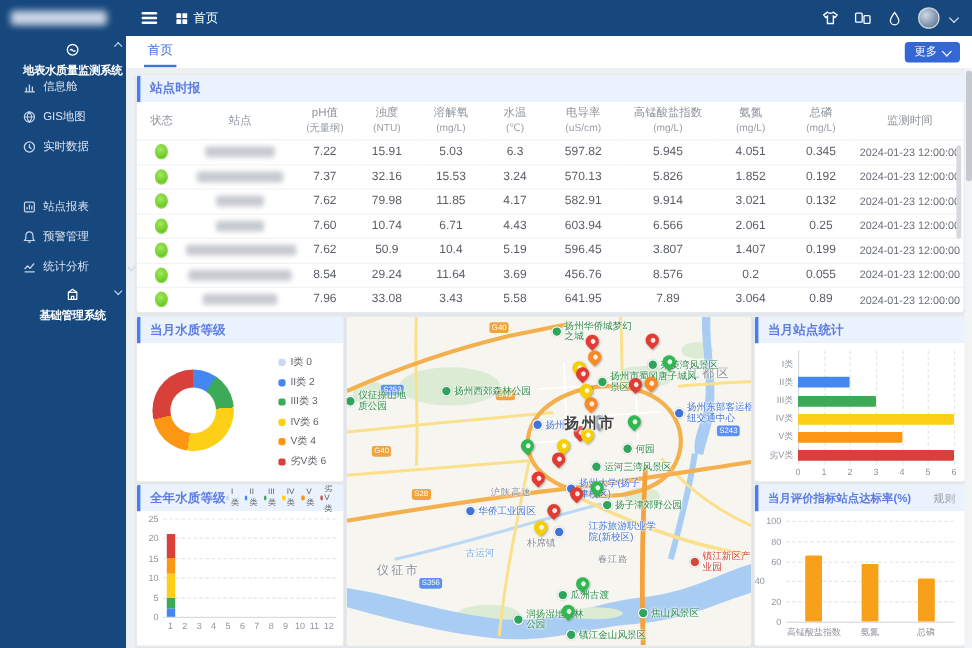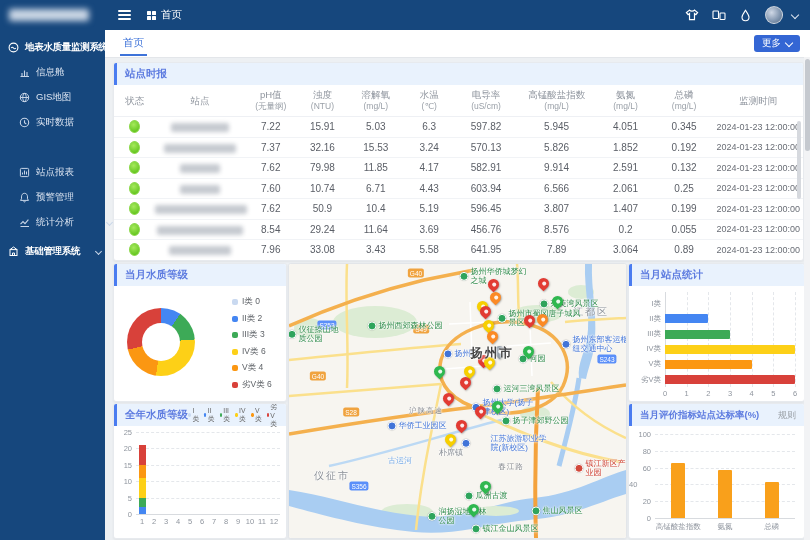--- a/index.html
+++ b/index.html
@@ -4,21 +4,21 @@
 <style>
   html,body{margin:0;padding:0;}
   body{width:810px;height:540px;overflow:hidden;position:relative;background:#edf0f3;
        font-family:"Liberation Sans","DejaVu Sans",sans-serif;-webkit-font-smoothing:antialiased;}
   
   .sidebar{position:absolute;left:0;top:0;width:105px;height:540px;background:#16477d;z-index:6;}
   .logo-blur{position:absolute;left:9px;top:9px;width:80px;height:12px;background:rgba(235,240,248,.85);border-radius:2px;filter:blur(3px);}
   .mrow{position:absolute;left:0;width:105px;height:22px;display:flex;align-items:center;gap:6px;cursor:pointer;}
   .mrow .lbl-txt{font-size:9.5px;color:#dbe4f1;white-space:nowrap;}
   .mrow.sec .lbl-txt{color:#ffffff;font-weight:bold;font-size:9.5px;letter-spacing:-0.3px;}
-  .mrow.sec{padding-left:8px;}
+  .mrow.sec{padding-left:8px;flex-direction:column;}
   .mrow.item{padding-left:19px;}
   .chev{width:4px;height:4px;border-right:1px solid #c9d6e8;border-bottom:1px solid #c9d6e8;position:absolute;right:12px;}
   .chev.up{transform:rotate(-135deg);}
   .chev.down{transform:rotate(45deg);}
   .micon{flex:0 0 auto;display:inline-flex;}
   
   .topbar{position:absolute;left:105px;top:0;width:705px;height:30px;background:#16477d;display:flex;align-items:center;z-index:5;}
   .hamburger{margin-left:13px;width:13px;height:10px;display:flex;flex-direction:column;justify-content:space-between;cursor:pointer;}
   .hamburger i{display:block;height:1.6px;background:#fff;border-radius:1px;}
   .nav-home{margin-left:16px;display:flex;align-items:center;gap:5px;color:#fff;font-size:10.5px;cursor:pointer;}
@@ -287,21 +287,21 @@
           </tr>
           <tr>
             <td><span class="dot"></span></td>
             <td><span class="blurred" style="width: 40px;"></span></td>
             <td>7.62</td>
             <td>79.98</td>
             <td>11.85</td>
             <td>4.17</td>
             <td>582.91</td>
             <td>9.914</td>
-            <td>2.591</td>
+            <td>3.021</td>
             <td>0.132</td>
             <td class="time">2024-01-23 12:00:00</td>
           </tr>
           <tr>
             <td><span class="dot"></span></td>
             <td><span class="blurred" style="width: 40px;"></span></td>
             <td>7.60</td>
             <td>10.74</td>
             <td>6.71</td>
             <td>4.43</td>
@@ -494,21 +494,21 @@
             <span style="width: 44px; white-space: normal;">仪征捺山地质公园</span>
           </div>
           <div class="lbl green" style="left: 250px; top: 54px;">
             <span class="poi-dot green"></span>
             <span style="width: 72px; white-space: normal;">扬州市蜀冈唐子城风景区</span>
           </div>
           <div class="lbl green" style="left: 280px; top: 40px;">
             <span class="poi-dot green"></span>
             <span>茱萸湾风景区</span>
           </div>
-          <div class="lbl green" style="left: 243px; top: 95px;">
+          <div class="lbl green" style="left: 243px; top: 110px;">
             <span class="poi-dot green"></span>
             <span>何园</span>
           </div>
           <div class="lbl green" style="left: 237px; top: 125px;">
             <span class="poi-dot green"></span>
             <span>运河三湾风景区</span>
           </div>
           <div class="lbl green" style="left: 205px; top: 12px;">
             <span class="poi-dot green"></span>
             <span style="width: 58px; white-space: normal;">扬州华侨城梦幻之城</span>

